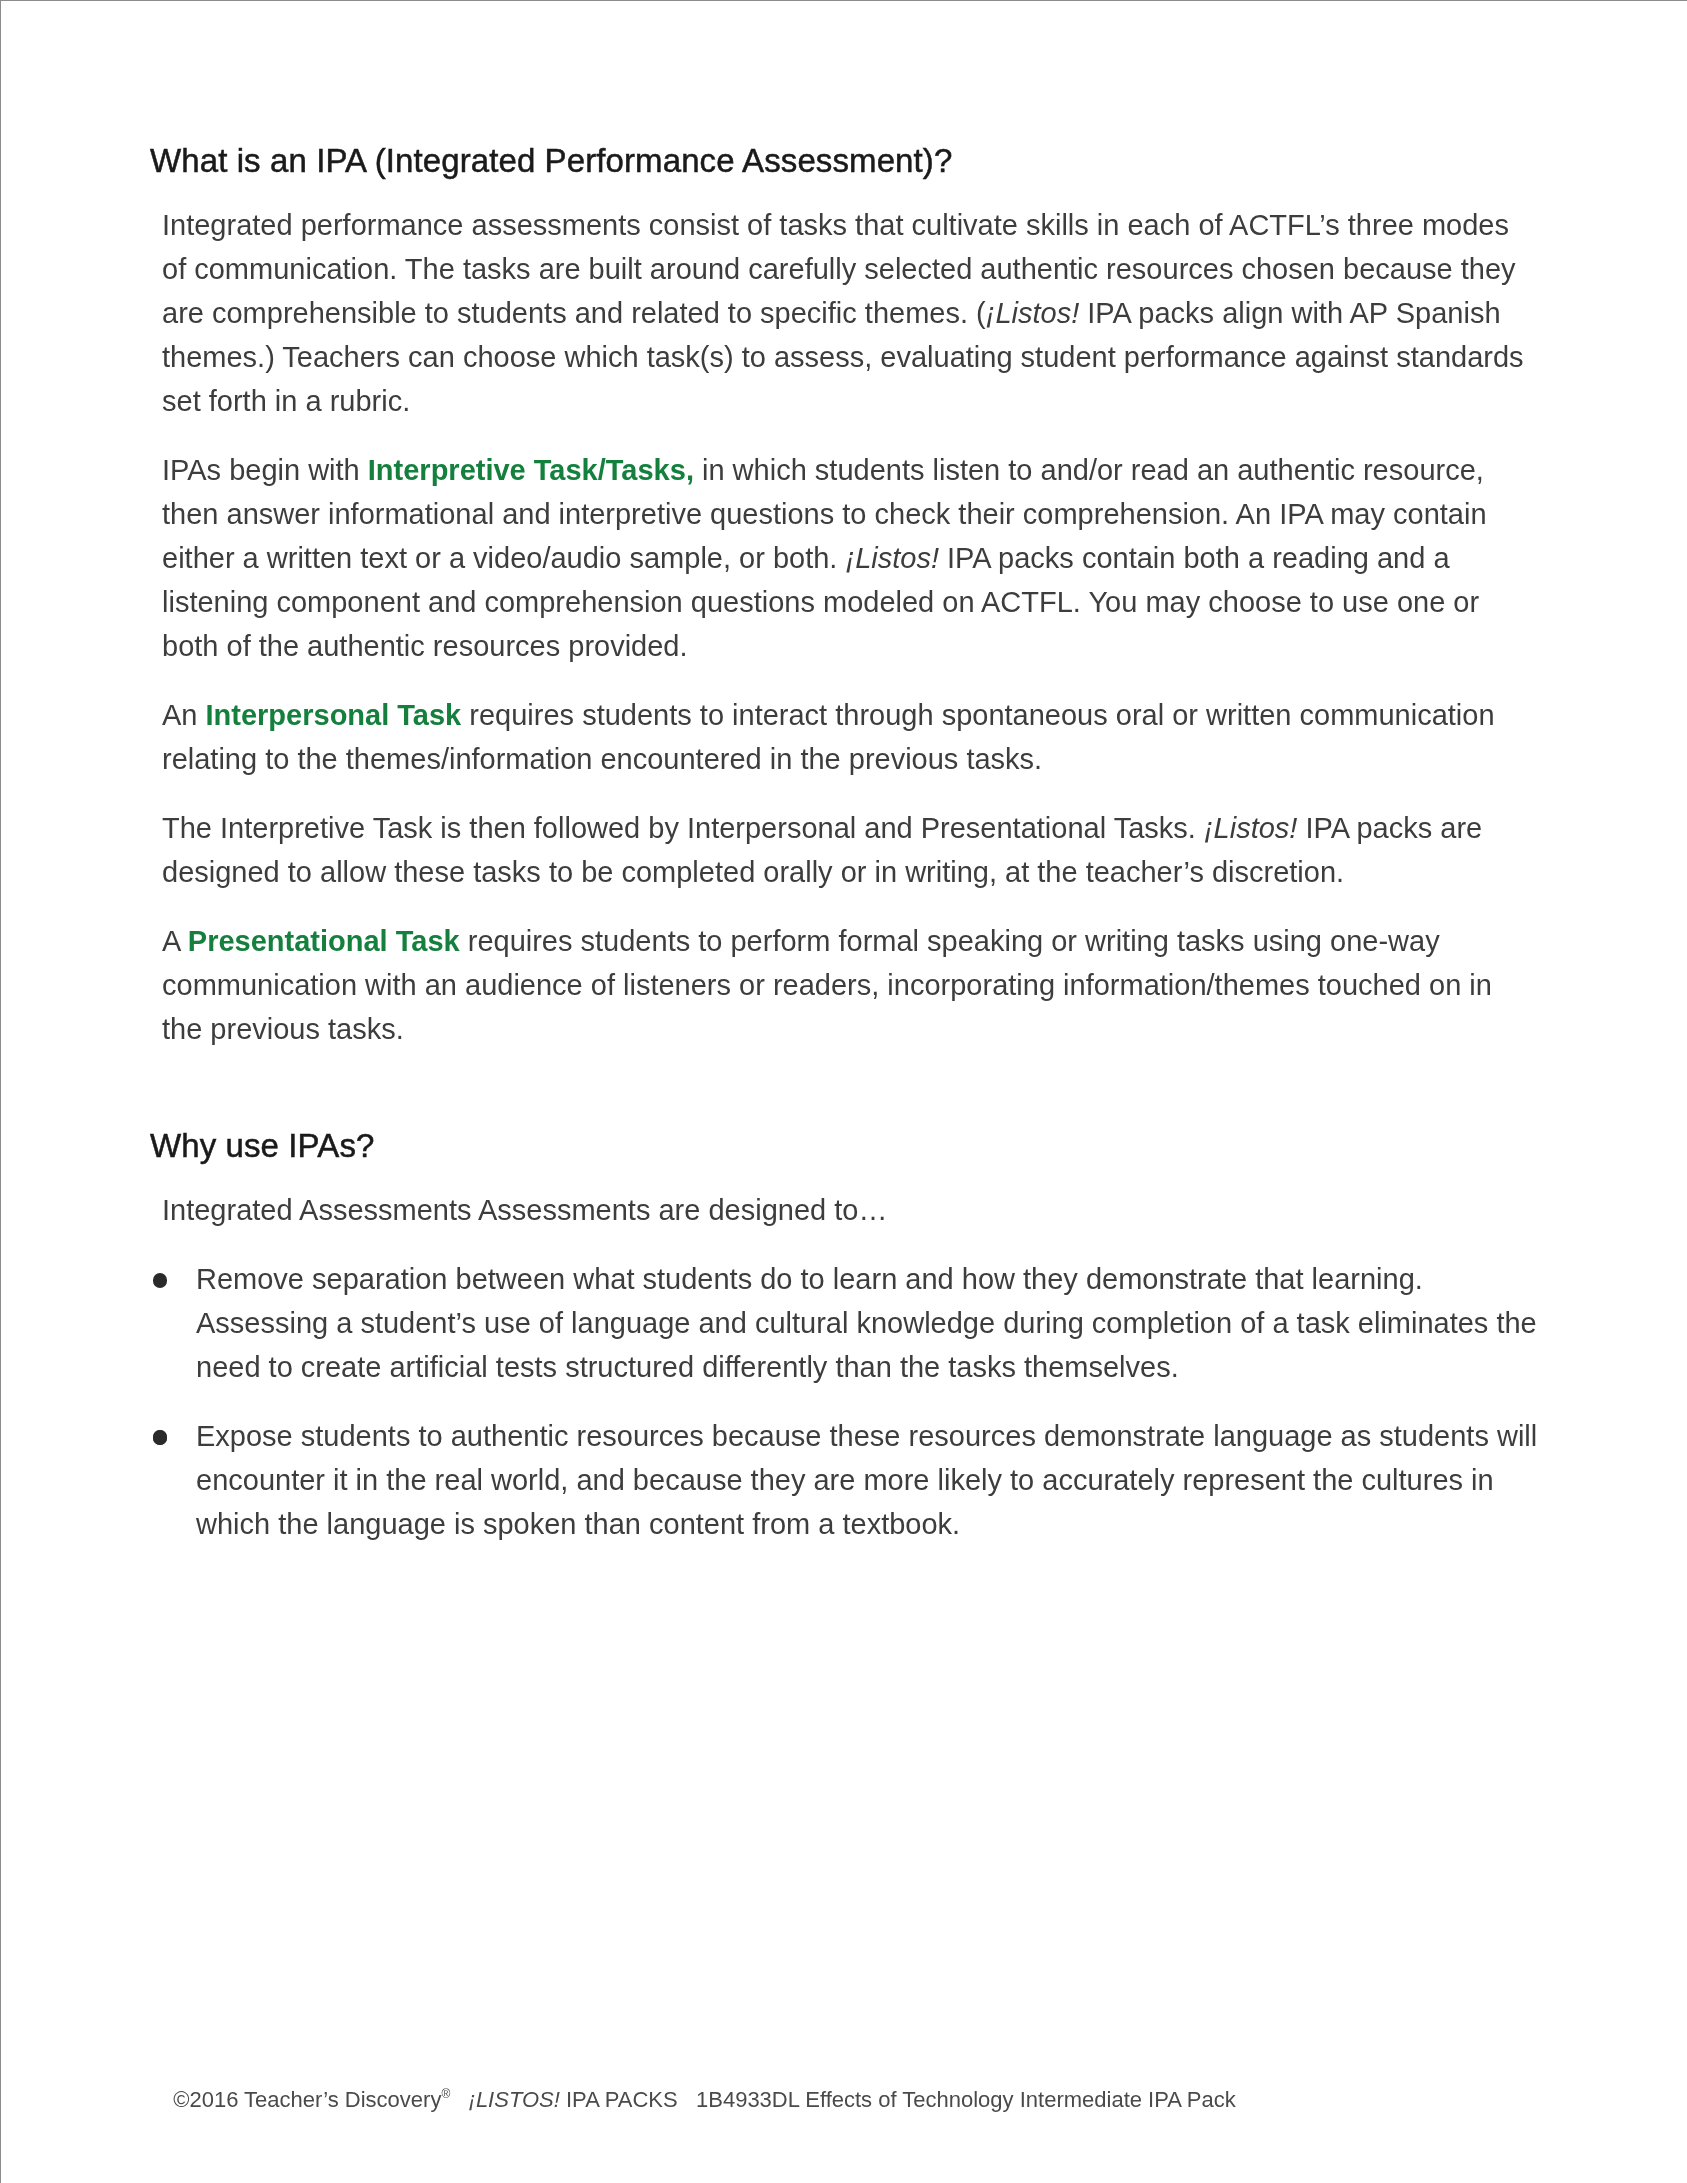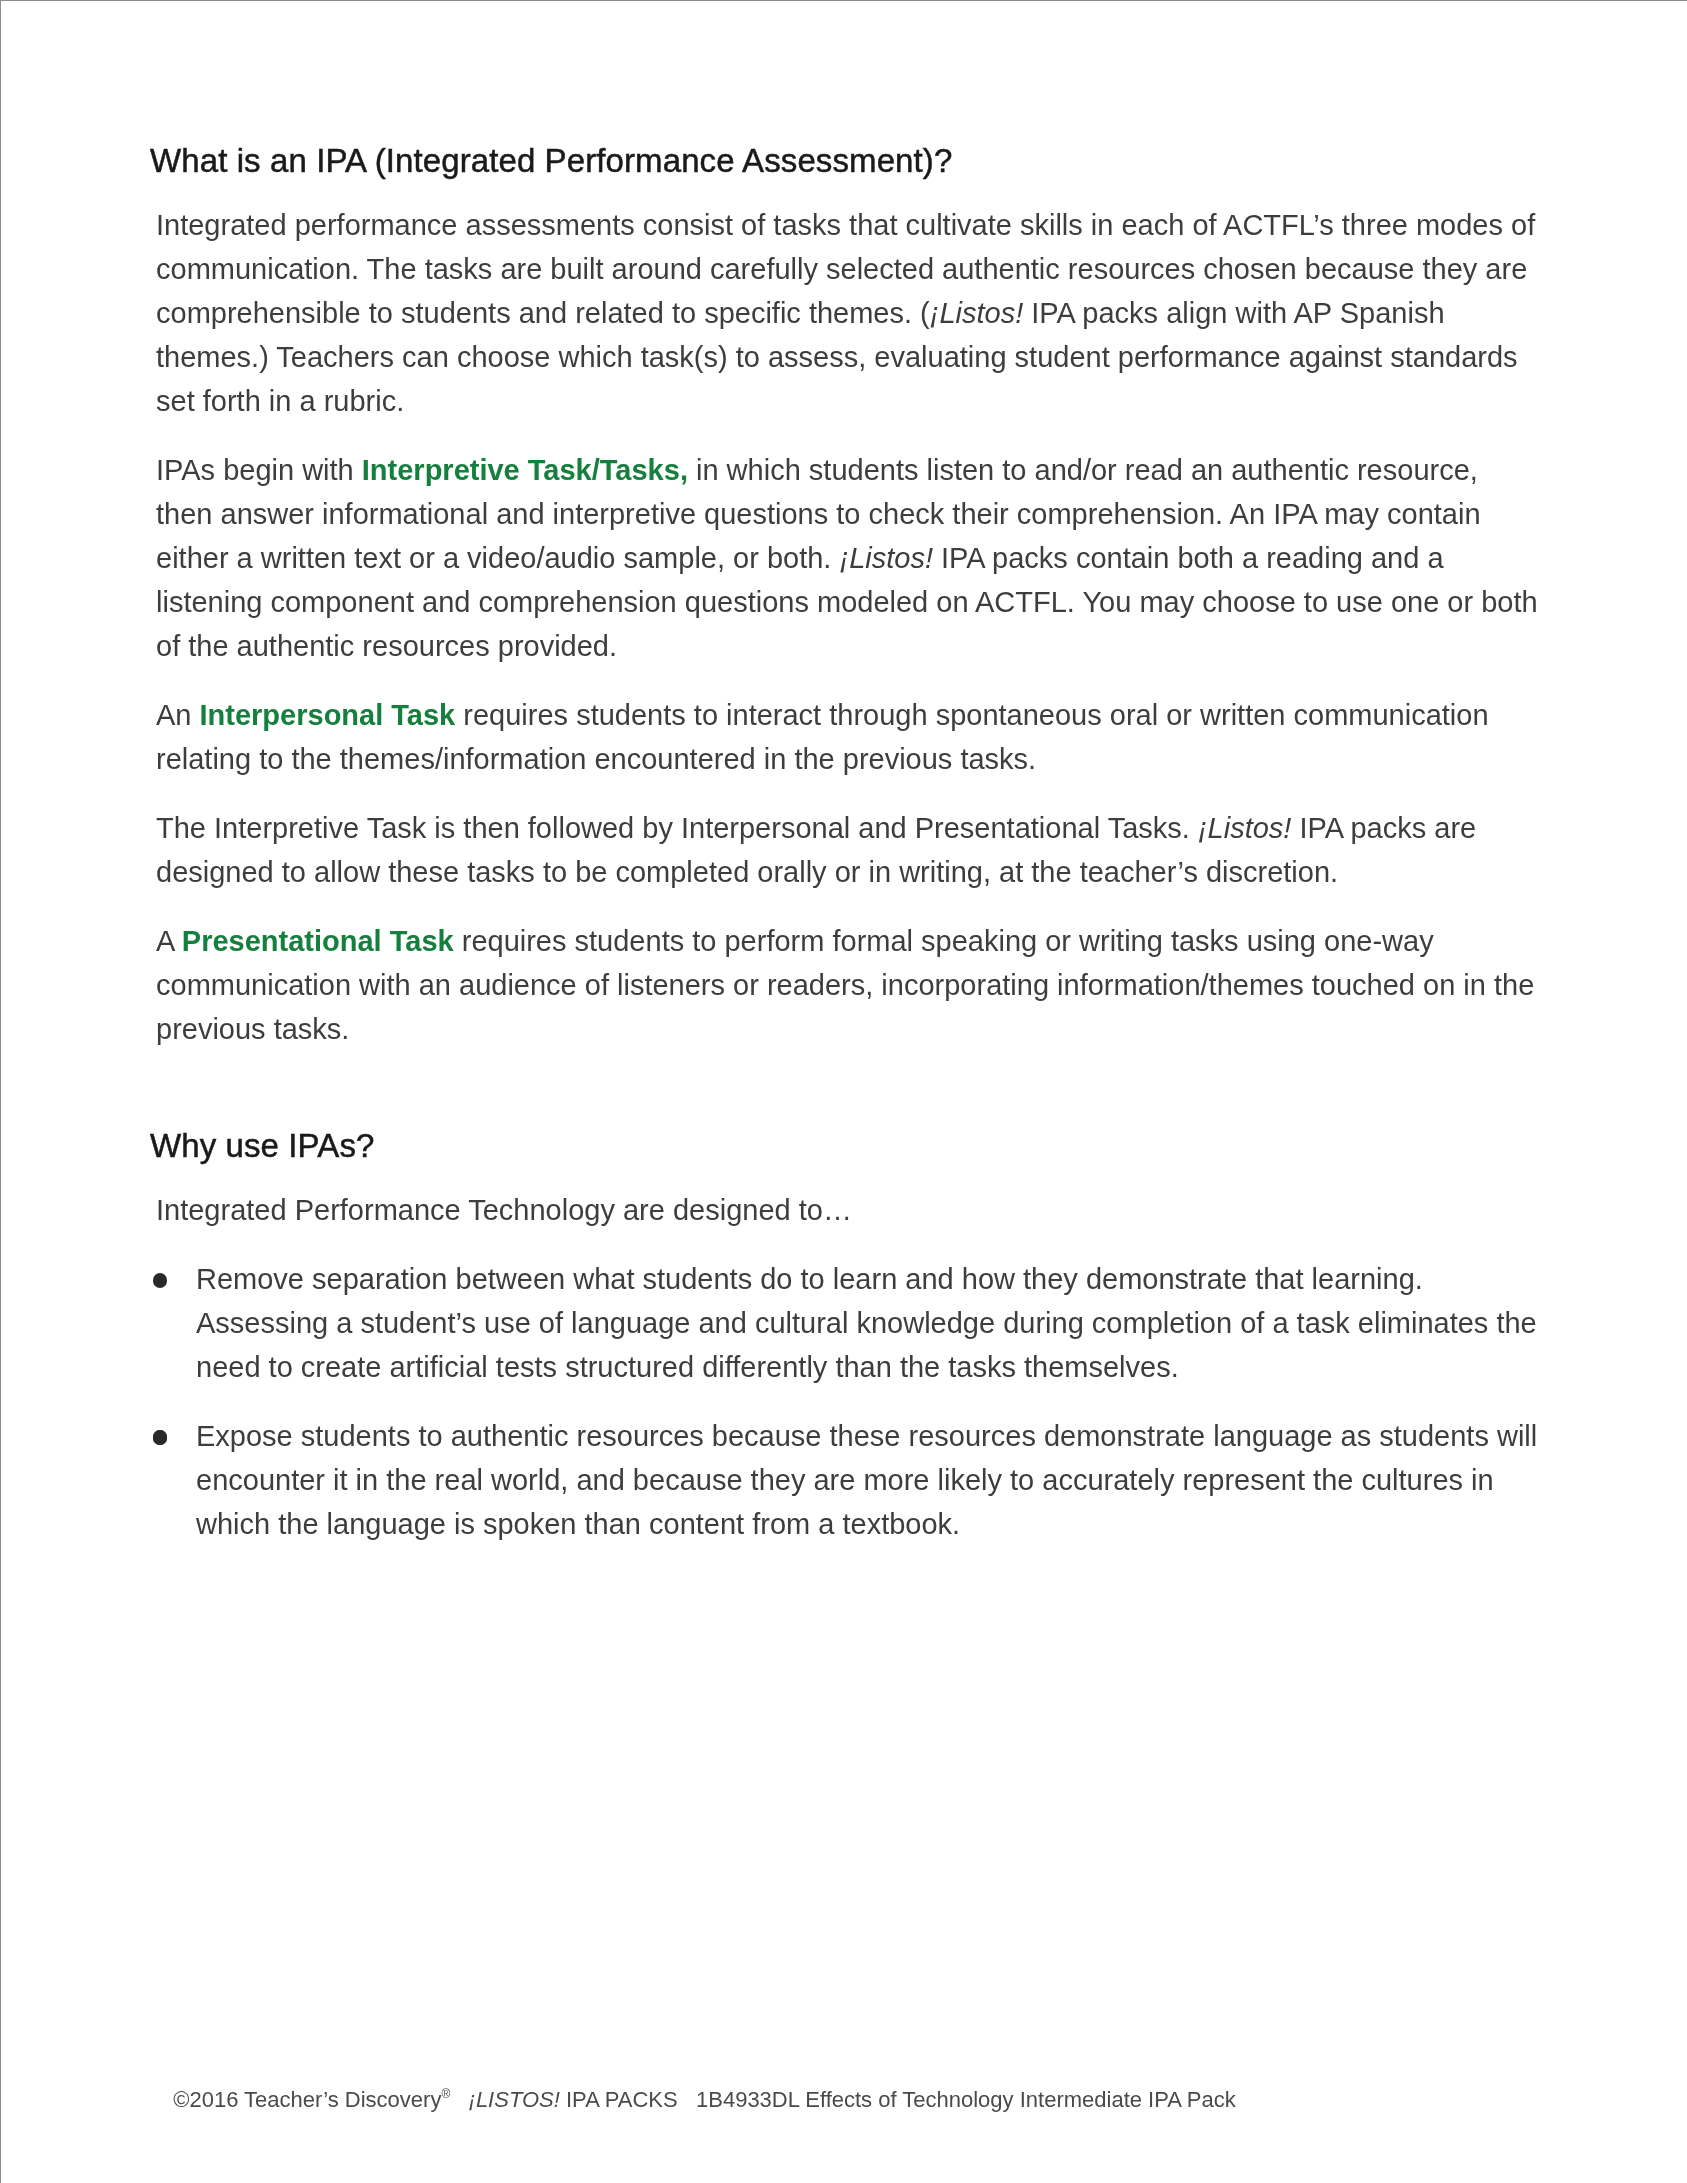--- a/index.html
+++ b/index.html
@@ -12,21 +12,21 @@
     position: absolute; left: 0; top: 0; width: 1686px; height: 2182px;
     border: 0.7px solid #8c8c8c;
   }
   .content { position: absolute; left: 150px; top: 139px; width: 1396px; }
   h2 {
     margin: 0; font-weight: normal; color: #1a1a1a;
     font-size: 33px; line-height: 44px; letter-spacing: 0.1px;
     -webkit-text-stroke: 0.5px #1a1a1a;
   }
   p {
-    margin: 6px; font-size: 29px; line-height: 44px; color: #3d3d3d;
+    margin: 12px; font-size: 29px; line-height: 44px; color: #3d3d3d;
   }
   .mb38 { margin-bottom: 25px; }
   b { color: #15803d; font-weight: bold; }
   i { font-style: italic; }
   .h1 { margin-top: 0; margin-bottom: 20px; }
   .h2 { margin-top: 73px; margin-bottom: 20px; }
   ul { list-style: none; margin: 0; padding: 0; }
   li { position: relative; padding-left: 46px; font-size: 29px; line-height: 44px; color: #3d3d3d; margin-bottom: 25px; }
   li .bullet {
     position: absolute; left: 2.6px; top: 16px; width: 14.6px; height: 14.6px;
@@ -52,21 +52,21 @@
   <p class="mb38"><span>IPAs begin with </span><b>Interpretive Task/Tasks,</b><span> in which students listen to and/or read an authentic resource, then answer informational and interpretive questions to check their comprehension. An IPA may contain either a written text or a video/audio sample, or both. </span><i>¡Listos!</i><span> IPA packs contain both a reading and a listening component and comprehension questions modeled on ACTFL. You may choose to use one or both of the authentic resources provided.</span></p>
 
   <p class="mb38"><span>An </span><b>Interpersonal Task</b><span> requires students to interact through spontaneous oral or written communication relating to the themes/information encountered in the previous tasks.</span></p>
 
   <p class="mb38"><span>The Interpretive Task is then followed by Interpersonal and Presentational Tasks. </span><i>¡Listos!</i><span> IPA packs are designed to allow these tasks to be completed orally or in writing, at the teacher’s discretion.</span></p>
 
   <p><span>A </span><b>Presentational Task</b><span> requires students to perform formal speaking or writing tasks using one-way communication with an audience of listeners or readers, incorporating information/themes touched on in the previous tasks.</span></p>
 
   <h2 class="h2">Why use IPAs?</h2>
 
-  <p class="mb38">Integrated Performance Technology are designed to…</p>
+  <p class="mb38">Integrated Assessments Assessments are designed to…</p>
 
   <ul>
     <li><span class="bullet"></span><span>Remove separation between what students do to learn and how they demonstrate that learning. Assessing a student’s use of language and cultural knowledge during completion of a task eliminates the need to create artificial tests structured differently than the tasks themselves.</span></li>
     <li><span class="bullet"></span></li>
     <li><span class="bullet"></span><span>Expose students to authentic resources because these resources demonstrate language as students will encounter it in the real world, and because they are more likely to accurately represent the cultures in which the language is spoken than content from a textbook.</span></li>
   </ul>
 </div>
 
 <div class="footer"><span>©2016 Teacher’s Discovery</span><sup>®</sup><span>   </span><i>¡LISTOS!</i><span> IPA PACKS</span><span>   </span><span>1B4933DL Effects of Technology Intermediate IPA Pack</span></div>
 

